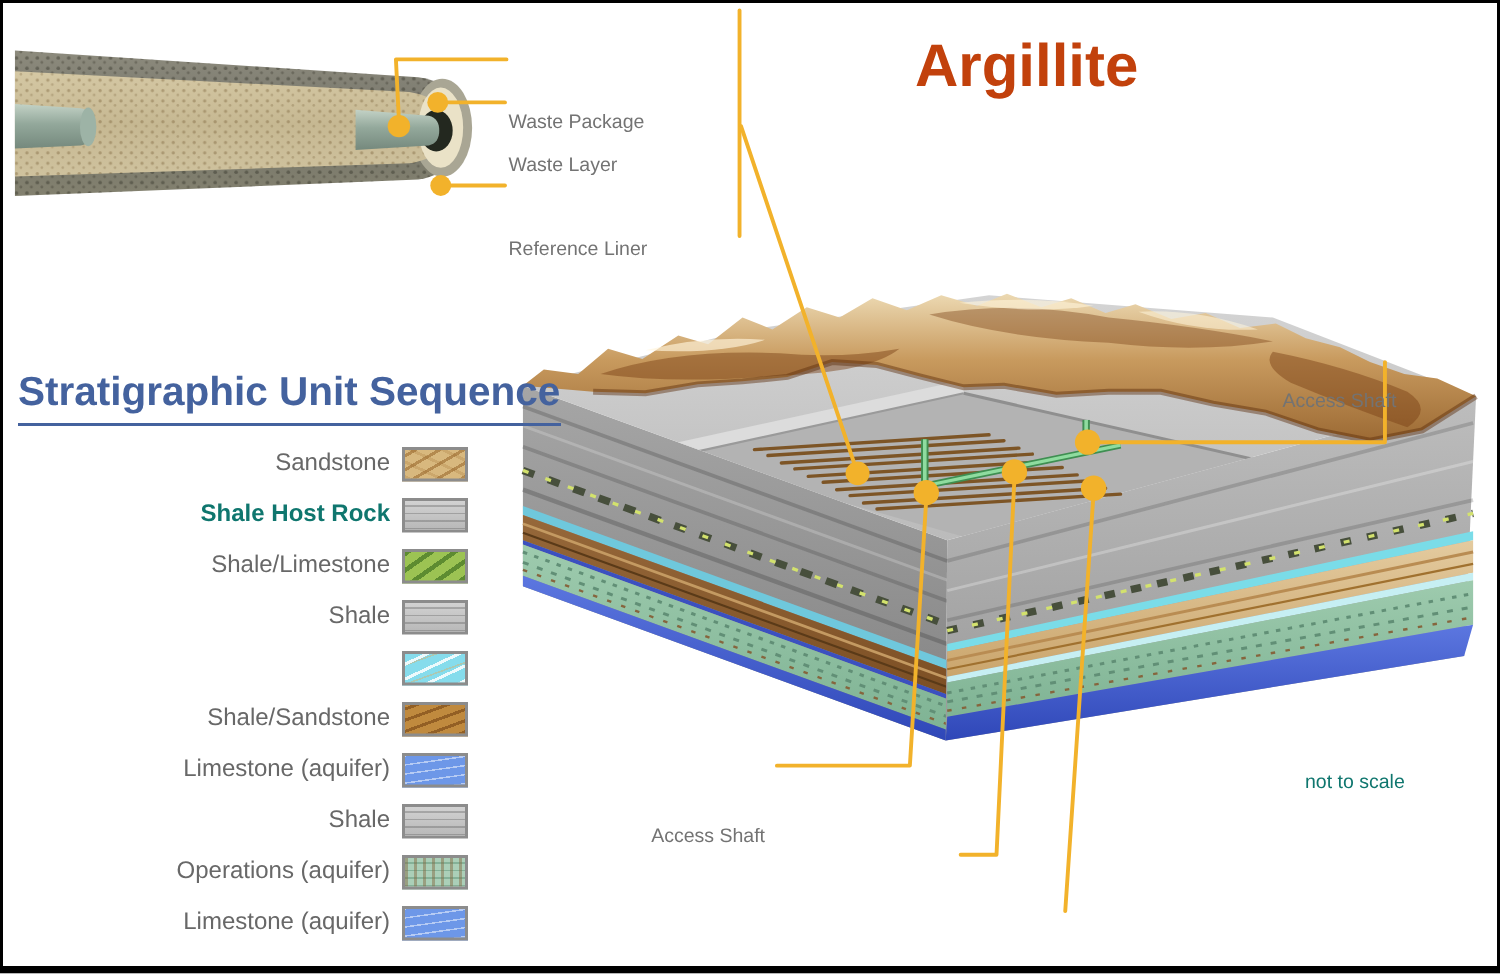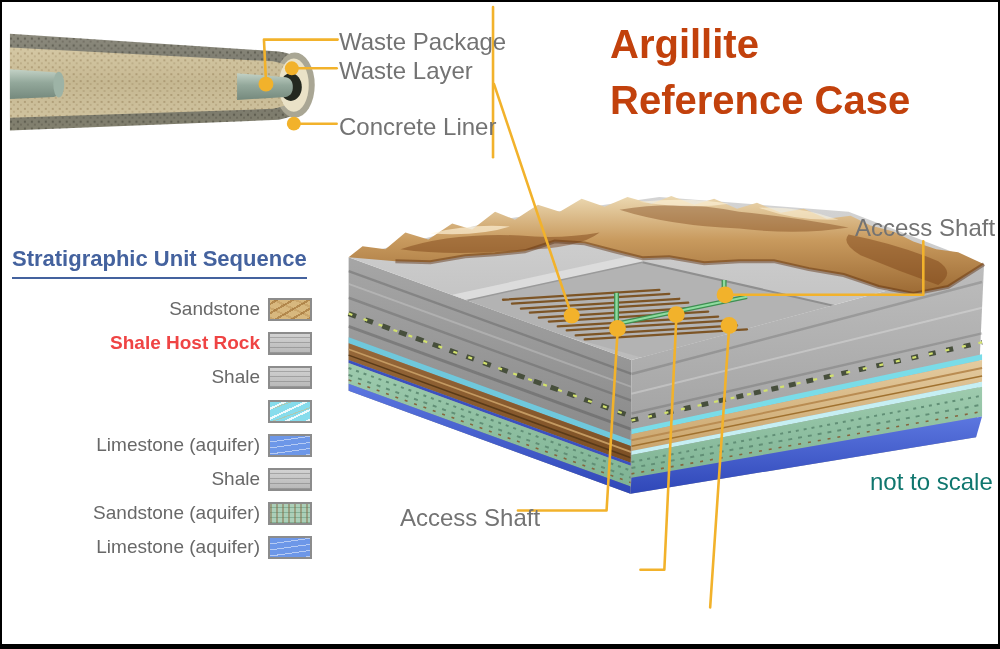--- a/index.html
+++ b/index.html
@@ -10,42 +10,43 @@
     background:#ffffff;
     border:2px solid #000;
     border-bottom-width:5px;
     overflow:hidden;
     font-family:"Liberation Sans", sans-serif;
   }
   #scene{position:absolute;left:0;top:0;width:100%;height:100%;}
   .lbl{
     position:absolute;
     color:#737373;
-    font-size:24px;
+    font-size:13px;
     line-height:1.1;
     white-space:nowrap;
+    margin-top:45px;
   }
   .lbl.right{text-align:right;}
   #main-title{
     position:absolute;left:608px;top:14px;width:385px;
     color:#c2410c;font-size:40px;font-weight:bold;line-height:56px;
     letter-spacing:0px;
   }
   #legend-header{
     position:absolute;left:10px;top:244px;
-    color:#44629e;font-size:22px;font-weight:bold;white-space:nowrap;
+    color:#44629e;font-size:27px;font-weight:bold;white-space:nowrap;
     border-bottom:2px solid #44629e;padding-bottom:5px;
   }
   #legend-rows{position:absolute;left:10px;top:290px;width:300px;}
   .legend-row{
     display:flex;justify-content:flex-end;align-items:center;
     height:34px;
   }
-  .legend-label{font-size:19px;color:#686868;white-space:nowrap;}
-  .legend-label.bold{font-weight:bold;color:#ef4444;}
+  .legend-label{font-size:16px;color:#686868;white-space:nowrap;}
+  .legend-label.bold{font-weight:bold;color:#0f766e;}
   .swatch{
     width:44px;height:23px;margin-left:8px;flex:0 0 44px;
     border:2px solid #8c8c8c;box-sizing:border-box;
   }
   .sw-sandstone{background:
     repeating-linear-gradient(-30deg, rgba(150,100,40,.55) 0 2px, rgba(0,0,0,0) 2px 8px),
     repeating-linear-gradient(25deg, rgba(190,150,90,.5) 0 2px, rgba(0,0,0,0) 2px 9px),
     #d8b87e;}
   .sw-shale{background:
     repeating-linear-gradient(0deg, rgba(90,90,90,.35) 0 1px, rgba(0,0,0,0) 1px 5px),
@@ -256,58 +257,65 @@
       <circle cx="572" cy="317" r="8"></circle>
       <circle cx="726" cy="296" r="8.5"></circle>
       <circle cx="618" cy="330" r="8.5"></circle>
       <circle cx="677" cy="316" r="8.5"></circle>
       <circle cx="730" cy="327" r="8.5"></circle>
     </g>
   </svg>
 
   <div class="lbl" style="left:337px;top:27px">Waste Package</div>
   <div class="lbl" style="left:337px;top:56px">Waste Layer</div>
-  <div class="lbl" style="left:337px;top:112px">Concrete Liner</div>
+  <div class="lbl" style="left:337px;top:112px">Reference Liner</div>
 
   <div id="main-title">
     <div>Argillite</div>
-    <div>Reference Case</div>
   </div>
 
   <div class="lbl" style="left:853px;top:213px">Access Shaft</div>
   <div class="lbl right" style="left:398px;top:503px;width:110px">Access Shaft</div>
   <div class="lbl" id="note-scale" style="left:868px;top:467px">not to scale</div>
 
   <div id="legend-header">Stratigraphic Unit Sequence</div>
   <div id="legend-rows">
     <div class="legend-row">
       <span class="legend-label">Sandstone</span>
       <span class="swatch sw-sandstone"></span>
     </div>
     <div class="legend-row">
       <span class="legend-label bold">Shale Host Rock</span>
       <span class="swatch sw-shale"></span>
     </div>
     <div class="legend-row">
+      <span class="legend-label">Shale/Limestone</span>
+      <span class="swatch sw-shale-limestone"></span>
+    </div>
+    <div class="legend-row">
       <span class="legend-label">Shale</span>
       <span class="swatch sw-shale"></span>
     </div>
     <div class="legend-row">
       <span class="swatch sw-shale-sandstone-aquifer"></span>
     </div>
     <div class="legend-row">
+      <span class="legend-label">Shale/Sandstone</span>
+      <span class="swatch sw-shale-sandstone"></span>
+    </div>
+    <div class="legend-row">
       <span class="legend-label">Limestone (aquifer)</span>
       <span class="swatch sw-limestone-aquifer"></span>
     </div>
     <div class="legend-row">
       <span class="legend-label">Shale</span>
       <span class="swatch sw-shale"></span>
     </div>
     <div class="legend-row">
-      <span class="legend-label">Sandstone (aquifer)</span>
+      <span class="legend-label">Operations (aquifer)</span>
       <span class="swatch sw-sandstone-aquifer"></span>
     </div>
     <div class="legend-row">
       <span class="legend-label">Limestone (aquifer)</span>
       <span class="swatch sw-limestone-aquifer"></span>
     </div>
   </div>
 
 </div>
 

